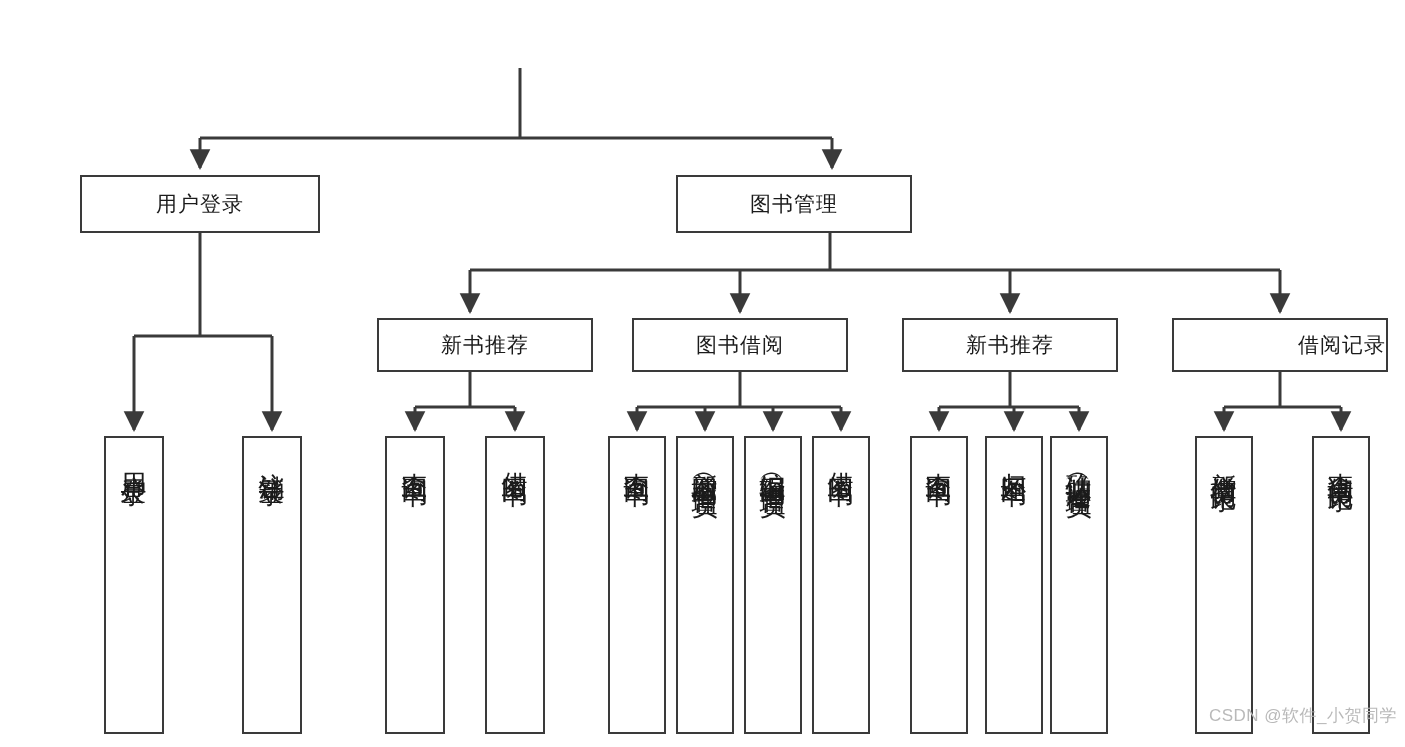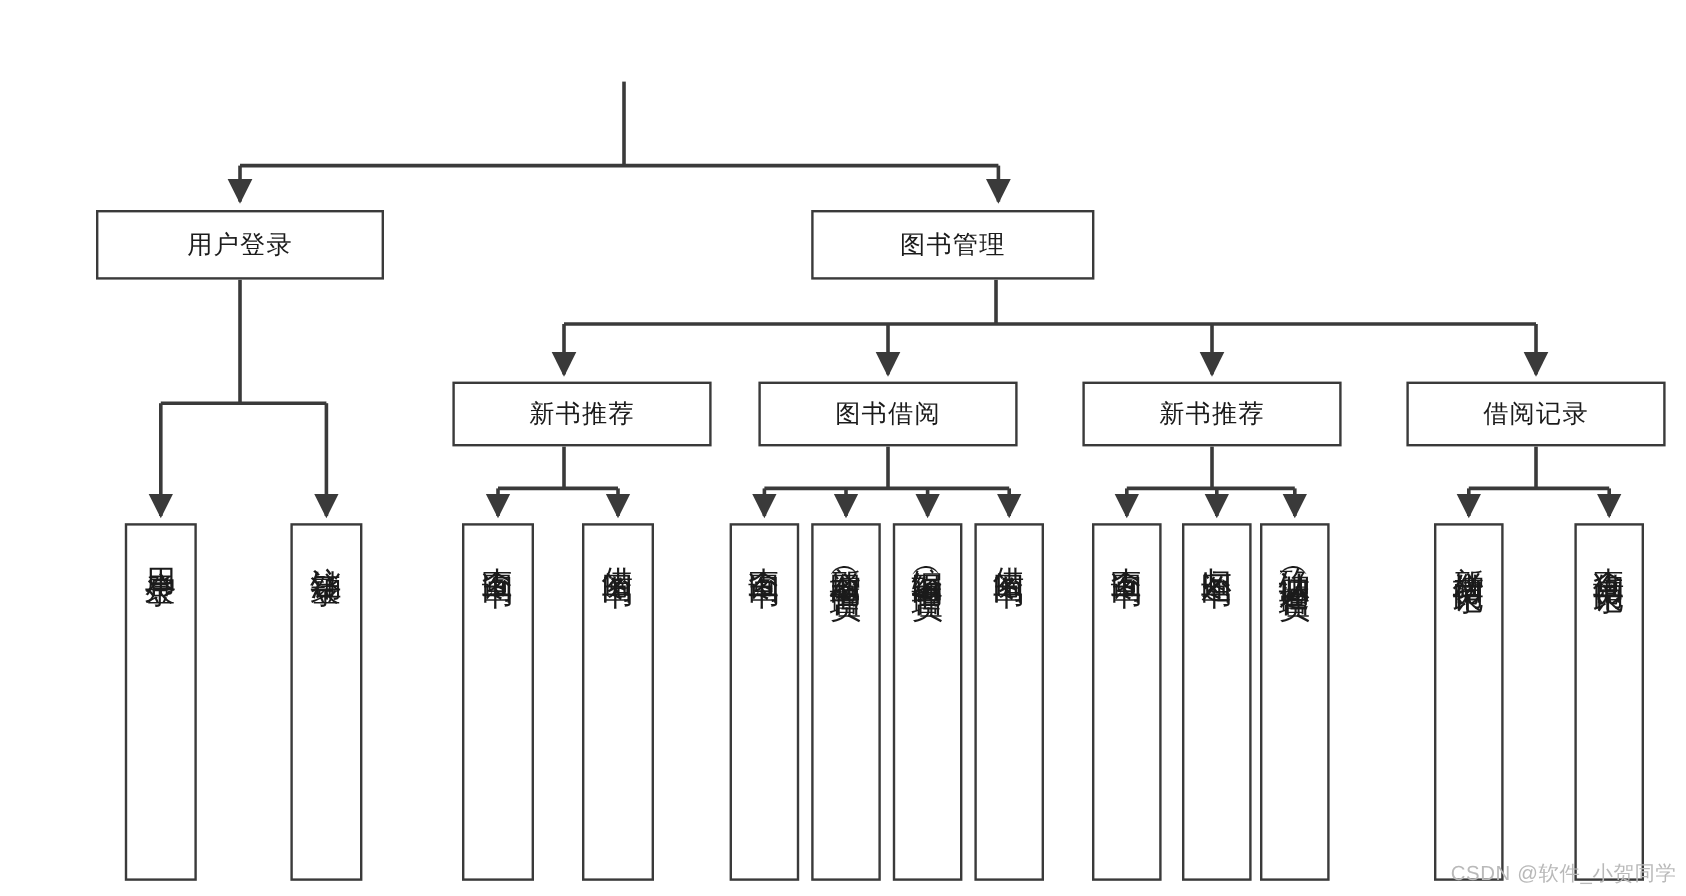--- a/index.html
+++ b/index.html
@@ -48,21 +48,21 @@
     writing-mode: vertical-rl;
     text-orientation: upright;
     font-size: 26px;
     line-height: 1.08;
     letter-spacing: 3px;
     white-space: nowrap;
   }
   .watermark {
     position: absolute;
     right: 8px;
-    bottom: 8px;
+    bottom: 20px;
     font-size: 17px;
     color: #b9b9b9;
     letter-spacing: 0.5px;
     white-space: nowrap;
   }
 </style>
 </head>
 <body>
 
 <div id="canvas">
@@ -129,21 +129,21 @@
   <div id="level2-layer">
       <div class="node horiz" style="left: 362px; top: 318px; width: 216px; height: 54px; margin-left: 15px;">
         <span>新书推荐</span>
       </div>
       <div class="node horiz" style="left: 632px; top: 318px; width: 216px; height: 54px;">
         <span>图书借阅</span>
       </div>
       <div class="node horiz" style="left: 902px; top: 318px; width: 216px; height: 54px;">
         <span>新书推荐</span>
       </div>
-      <div class="node horiz" style="left: 1172px; top: 318px; width: 216px; height: 54px;">
+      <div class="node horiz" style="left: 1172px; top: 318px; width: 216px; height: 54px; justify-content: flex-end;">
         <span>借阅记录</span>
       </div>
     </div>
   <div id="leaf-layer">
       <div class="node vert" style="left: 104px; top: 436px; width: 60px; height: 298px;">
         <span class="vlabel">用户登录</span>
       </div>
       <div class="node vert" style="left: 242px; top: 436px; width: 60px; height: 298px;">
         <span class="vlabel">注销登录</span>
       </div>

